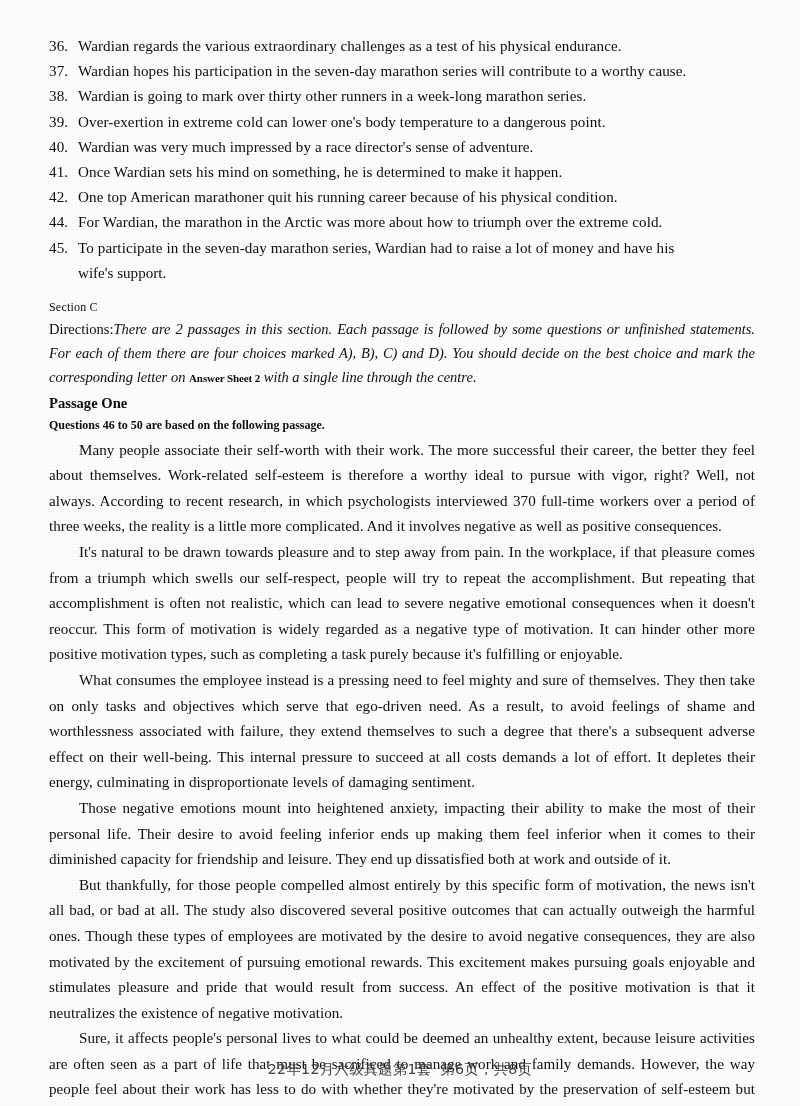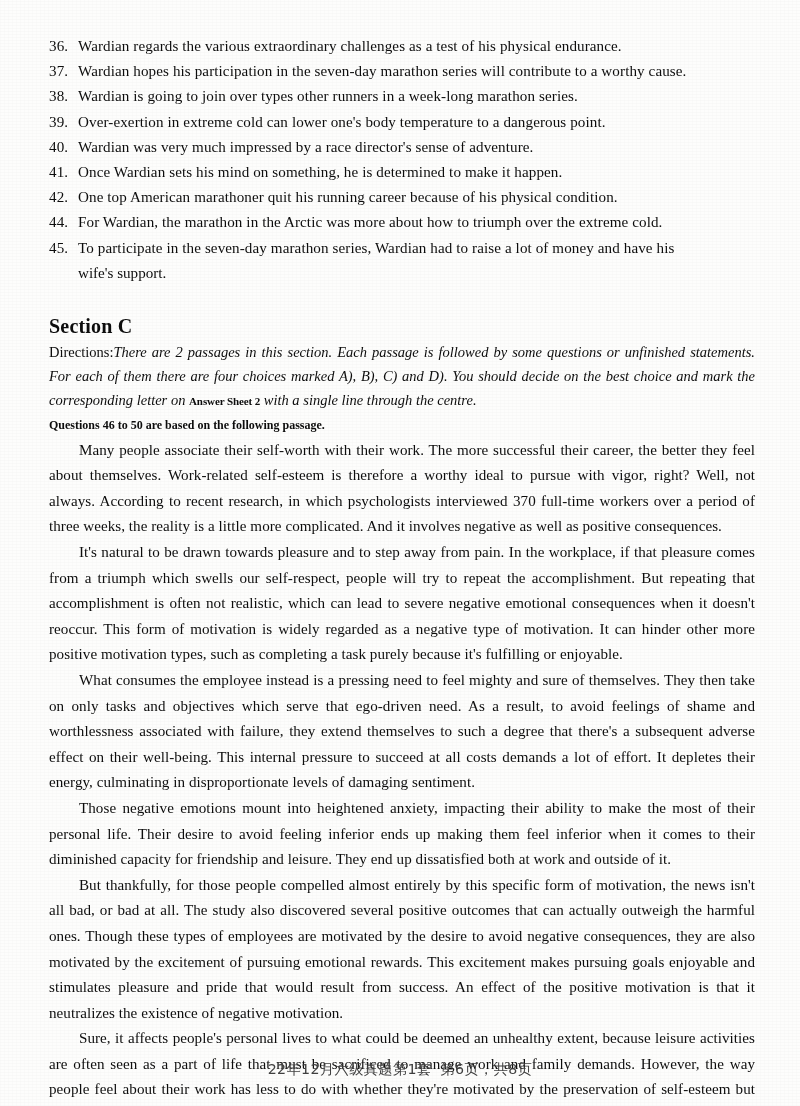--- a/index.html
+++ b/index.html
@@ -60,23 +60,23 @@
     text-justify: inter-word;
   }
   .match-cont {
     margin-left: 29px;
     font-size: 15.1px;
     line-height: 25.2px;
   }
 
   
   .section-head {
-    font-weight: bold;
-    font-size: 20px;
-    margin-top: 29px;
+    font-weight: normal;
+    font-size: 12px;
+    margin-top: 14px;
     margin-bottom: 2px;
     letter-spacing: .2px;
   }
   .directions {
     font-size: 14.5px;
     line-height: 24.2px;
     text-align: justify;
     text-justify: inter-word;
   }
   .directions .d-label {
@@ -143,21 +143,21 @@
         <span class="match-text">Wardian regards the various extraordinary challenges as a test of his physical endurance.</span>
       </div>
 
       <div class="match-item">
         <span class="match-num">37.</span>
         <span class="match-text">Wardian hopes his participation in the seven-day marathon series will contribute to a worthy cause.</span>
       </div>
 
       <div class="match-item">
         <span class="match-num">38.</span>
-        <span class="match-text">Wardian is going to join over types other runners in a week-long marathon series.</span>
+        <span class="match-text">Wardian is going to mark over thirty other runners in a week-long marathon series.</span>
       </div>
 
       <div class="match-item">
         <span class="match-num">39.</span>
         <span class="match-text">Over-exertion in extreme cold can lower one's body temperature to a dangerous point.</span>
       </div>
 
       <div class="match-item">
         <span class="match-num">40.</span>
         <span class="match-text">Wardian was very much impressed by a race director's sense of adventure.</span>
@@ -186,20 +186,21 @@
       <div class="match-cont">wife's support.</div>
 
     </div>
 
     <div class="section-head">Section C</div>
 
     <div class="directions">
       <span class="d-label">Directions:</span><span class="d-body">There are 2 passages in this section. Each passage is followed by some questions or unfinished statements. For each of them there are four choices marked A), B), C) and D). You should decide on the best choice and mark the corresponding letter on </span><span class="sheet">Answer Sheet 2</span><span class="d-body"> with a single line through the centre.</span>
     </div>
 
+    <div class="passage-label">Passage One</div>
 
     <div class="questions-line">Questions 46 to 50 are based on the following passage.</div>
 
     <p class="para">Many people associate their self-worth with their work. The more successful their career, the better they feel about themselves. Work-related self-esteem is therefore a worthy ideal to pursue with vigor, right? Well, not always. According to recent research, in which psychologists interviewed 370 full-time workers over a period of three weeks, the reality is a little more complicated. And it involves negative as well as positive consequences.</p>
     <p class="para">It's natural to be drawn towards pleasure and to step away from pain. In the workplace, if that pleasure comes from a triumph which swells our self-respect, people will try to repeat the accomplishment. But repeating that accomplishment is often not realistic, which can lead to severe negative emotional consequences when it doesn't reoccur. This form of motivation is widely regarded as a negative type of motivation. It can hinder other more positive motivation types, such as completing a task purely because it's fulfilling or enjoyable.</p>
     <p class="para">What consumes the employee instead is a pressing need to feel mighty and sure of themselves. They then take on only tasks and objectives which serve that ego-driven need. As a result, to avoid feelings of shame and worthlessness associated with failure, they extend themselves to such a degree that there's a subsequent adverse effect on their well-being. This internal pressure to succeed at all costs demands a lot of effort. It depletes their energy, culminating in disproportionate levels of damaging sentiment.</p>
     <p class="para">Those negative emotions mount into heightened anxiety, impacting their ability to make the most of their personal life. Their desire to avoid feeling inferior ends up making them feel inferior when it comes to their diminished capacity for friendship and leisure. They end up dissatisfied both at work and outside of it.</p>
     <p class="para">But thankfully, for those people compelled almost entirely by this specific form of motivation, the news isn't all bad, or bad at all. The study also discovered several positive outcomes that can actually outweigh the harmful ones. Though these types of employees are motivated by the desire to avoid negative consequences, they are also motivated by the excitement of pursuing emotional rewards. This excitement makes pursuing goals enjoyable and stimulates pleasure and pride that would result from success. An effect of the positive motivation is that it neutralizes the existence of negative motivation.</p>
     <p class="para">Sure, it affects people's personal lives to what could be deemed an unhealthy extent, because leisure activities are often seen as a part of life that must be sacrificed to manage work and family demands. However, the way people feel about their work has less to do with whether they're motivated by the preservation of self-esteem but more with the fact that they're simply motivated.</p>
 

